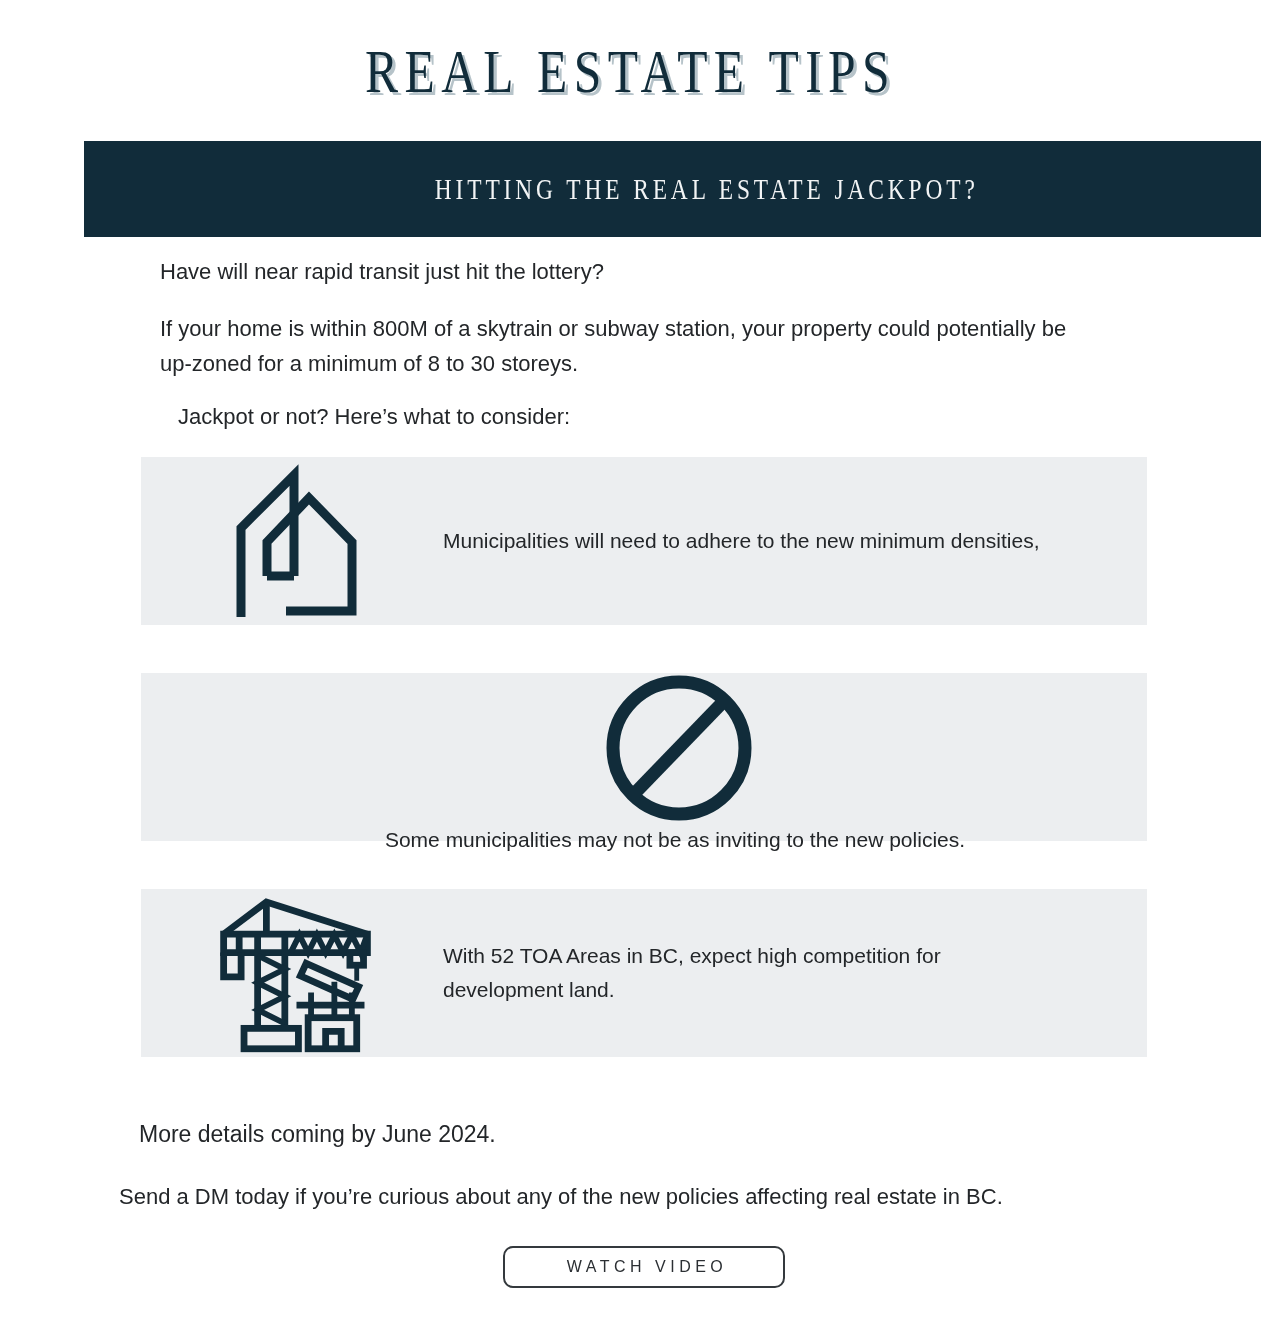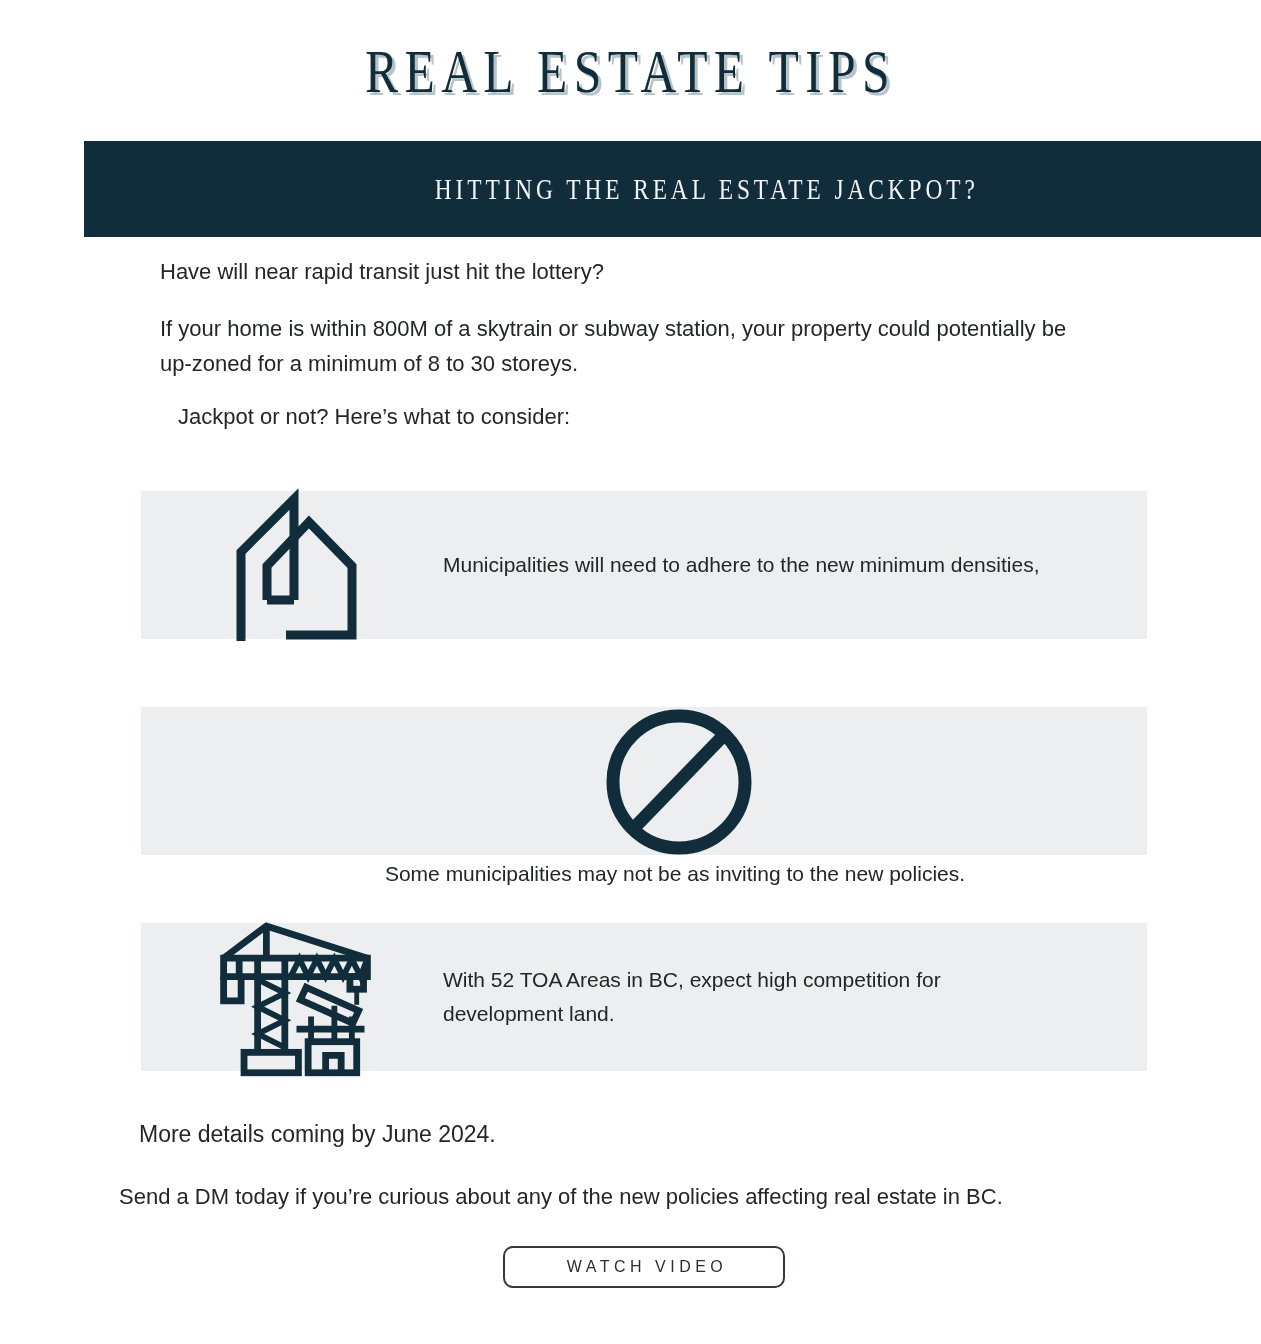--- a/index.html
+++ b/index.html
@@ -30,22 +30,22 @@
   .banner-heading{
     font-family:"Liberation Serif",serif;font-weight:400;
     font-size:30px;letter-spacing:5px;color:#f2f4f5;
     transform:scaleX(0.78);white-space:nowrap;
   }
   .para{position:absolute;font-size:22px;line-height:35px;white-space:nowrap;}
   .para-hook{left:160px;top:254px;}
   .para-detail{left:160px;top:311px;}
   .para-leadin{left:151px;top:399px;margin-left:27px;}
   .card{
-    position:absolute;left:141px;width:1006px;height:148px;
-    background:var(--card-bg);display:flex;align-items:center;margin-top:34px;
+    position:absolute;left:141px;width:1006px;height:168px;
+    background:var(--card-bg);display:flex;align-items:center;
   }
   .card-1{top:457px;}
   .card-2{top:673px;flex-direction:column;}
   .card-3{top:889px;}
   .icon-wrap{
     width:170px;margin-left:70px;flex:0 0 auto;
     display:flex;align-items:center;justify-content:center;
   }
   .card-text{margin-left:62px;font-size:21px;line-height:34.5px;white-space:nowrap;}
   .ico{stroke:var(--navy);fill:none;}

